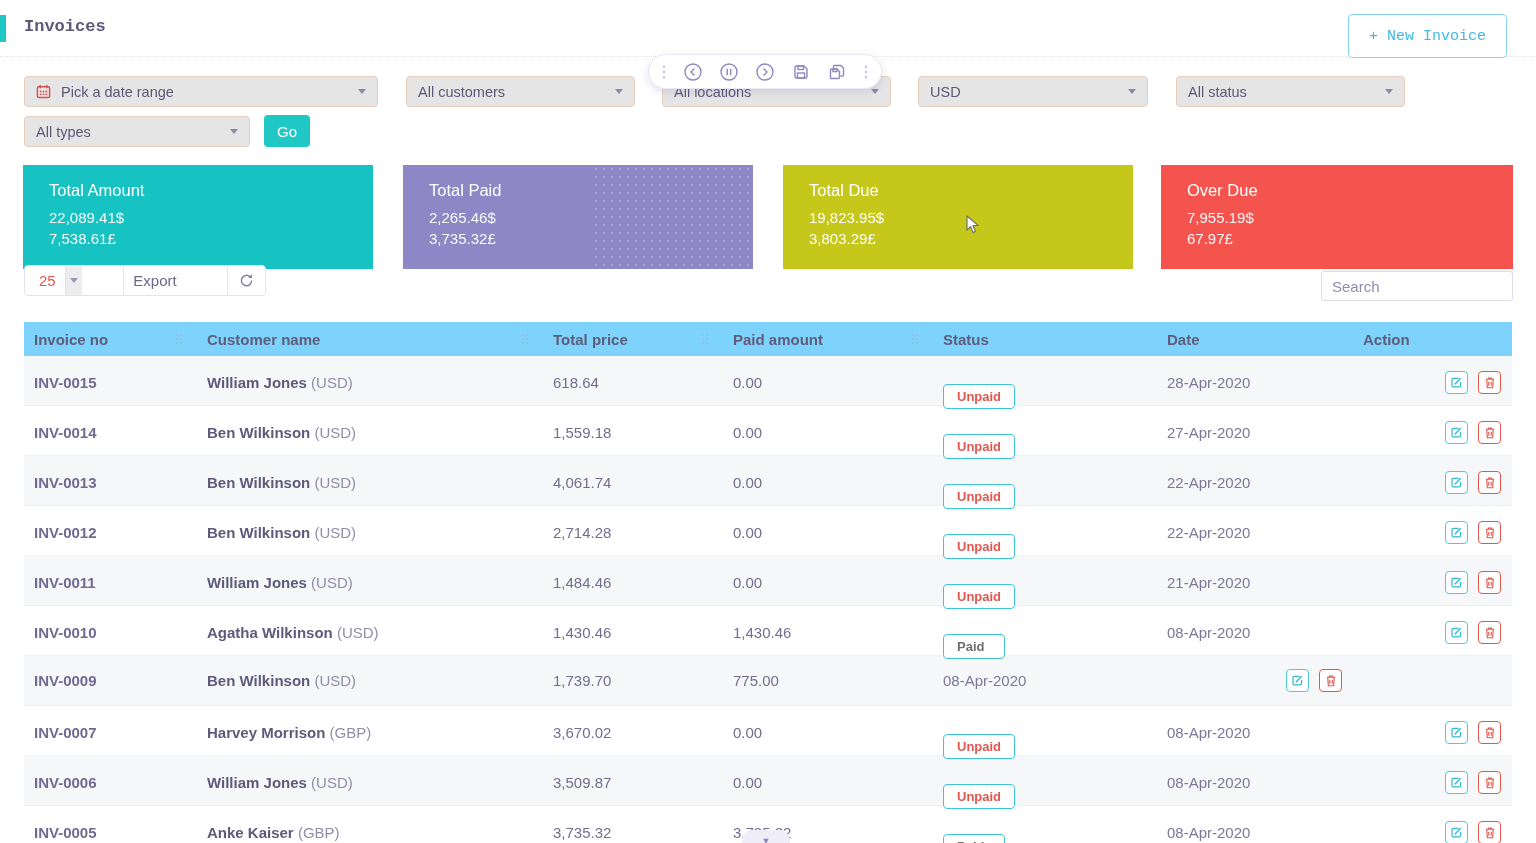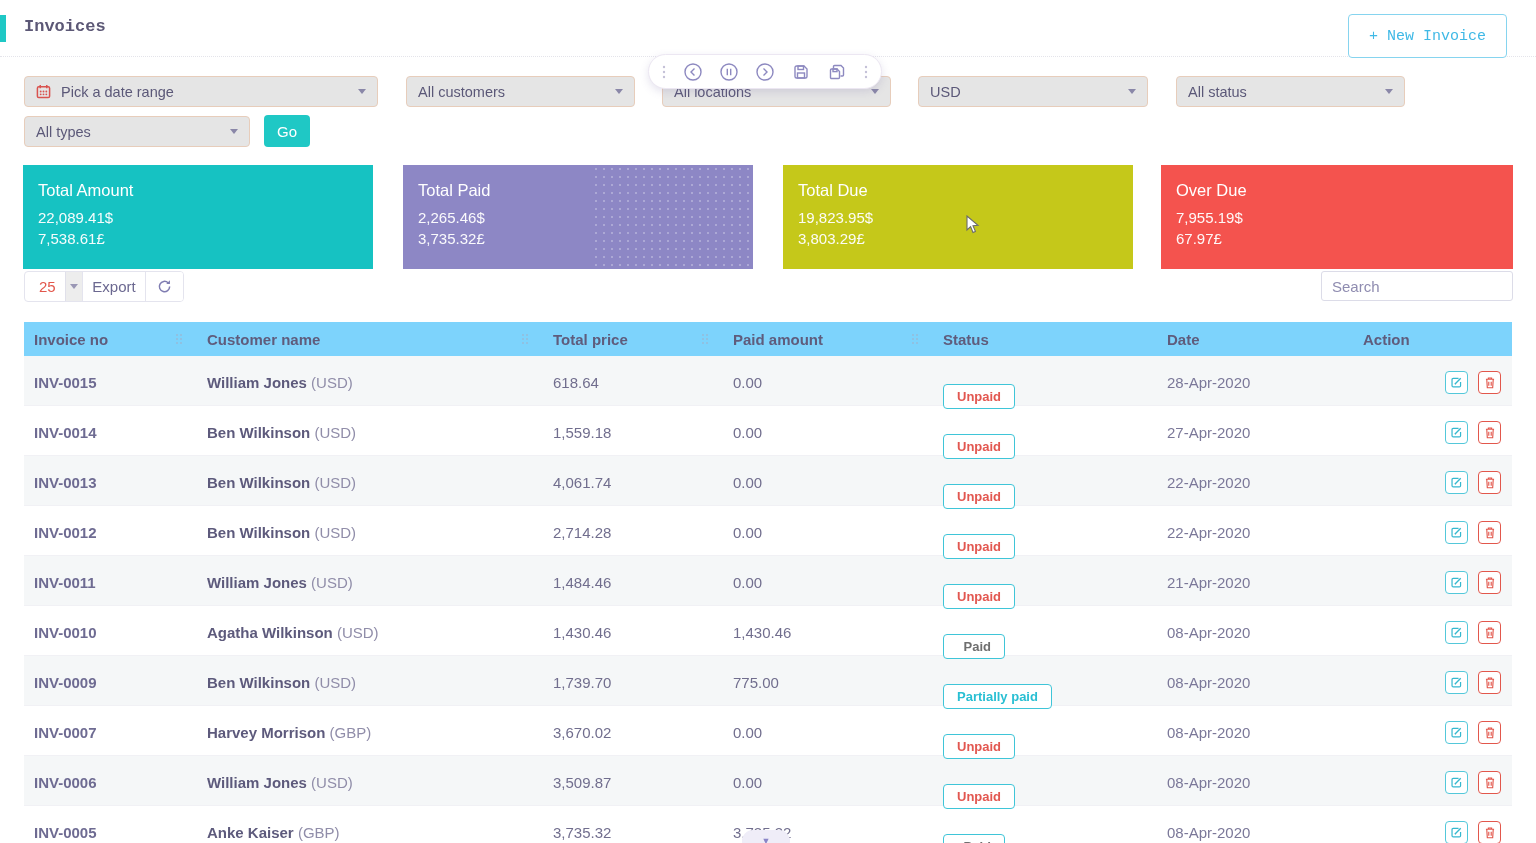--- a/index.html
+++ b/index.html
@@ -35,33 +35,33 @@
   
   .float-toolbar { position: absolute; left: 648px; top: 54px; width: 234px; height: 35px;
     background: #fff; border: 1px solid #ece7f2; border-radius: 18px; z-index: 8;
     box-shadow: 0 3px 9px rgba(110,100,160,.18); display: flex; align-items: center;
     justify-content: space-between; padding: 0 11px; }
   .float-toolbar .tbi { display: inline-flex; align-items: center; justify-content: center;
     width: 22px; height: 22px; cursor: pointer; color: #8d89c0; }
   .float-toolbar .grip { color: #c4c1d8; width: 8px; }
 
   
-  .card { position: absolute; top: 165px; width: 350px; height: 104px; padding: 16px 15px;
+  .card { position: absolute; top: 165px; width: 350px; height: 104px; padding: 16px 26px;
     color: #fff; overflow: hidden; }
   #card-0 { left: 23px; }  #card-1 { left: 403px; }  #card-2 { left: 783px; }  #card-3 { left: 1161px; width: 352px; }
   #card-1::after { content: ""; position: absolute; right: 0; top: 0; width: 46%; height: 100%;
     background-image: radial-gradient(rgba(255,255,255,.5) 1px, transparent 1.3px);
     background-size: 8px 8px; opacity: .55; }
   .card-title { font-size: 16.5px; font-weight: 400; margin-bottom: 7px; }
   .card-val { font-size: 15px; line-height: 1.4; opacity: .96; }
   .cursor-arrow { position: absolute; left: 966px; top: 215px; z-index: 9; }
 
   
-  .btn-group { position: absolute; left: 24px; top: 271px; height: 31px; display: flex;
-    border: 1px solid #e4e4ee; border-radius: 4px; background: #fff; overflow: hidden; }
+  .btn-group { position: absolute; left: 24px; top: 265px; height: 31px; display: flex;
+    border: 1px solid #e4e4ee; border-radius: 4px; background: #fff; overflow: hidden; gap: 41px; }
   .pagesize { display: flex; align-items: stretch; cursor: pointer; }
   .pagesize .num { width: 40px; display: flex; align-items: center; padding-left: 14px;
     color: #e2574c; font-size: 15px; }
   .pagesize .dd { width: 17px; background: #ededed; border-left: 1px solid #e0e0ea;
     display: flex; align-items: center; justify-content: center; }
   .pagesize .dd i { width: 0; height: 0; border-left: 4px solid transparent;
     border-right: 4px solid transparent; border-top: 5px solid #9a97b5; }
   .export-btn { width: 63px; border: none; border-left: 1px solid #e4e4ee; background: #fff;
     color: #6b6890; font-size: 15px; font-family: inherit; cursor: pointer; text-align: center; }
   .refresh-btn { width: 38px; border: none; border-left: 1px solid #e4e4ee; background: #fff;
@@ -78,21 +78,21 @@
   .thead { background: #7dd3fc; height: 34px; color: #5f5c7c; font-weight: 700; font-size: 15px; }
   .thead .hcell { padding-left: 10px; position: relative; height: 100%; display: flex; align-items: center; }
   .sort-ic { position: absolute; right: 14px; display: inline-flex; opacity: .55; }
   .trow { height: 50px; border-bottom: 1px solid #f1f1f5; background: #fff; }
   .trow:nth-child(odd) { background: #f5f7f8; }
   .cell { padding-left: 10px; font-size: 15px; color: #716e8e; }
   .c-invoice { color: #6e6b92; font-weight: 700; }
   .cname { color: #5d5a7c; font-weight: 700; }
   .ccur { color: #908da9; }
   .c-date { color: #7b7899; }
-  .pill { display: inline-block; min-width: 62px; text-align: right; background: #fff;
+  .pill { display: inline-block; min-width: 62px; text-align: left; background: #fff;
     border: 1px solid #3fc5d8; border-radius: 4px; padding: 4px 13px; font-size: 13px;
     font-weight: 700; cursor: default; margin-top: 28px; }
   .c-action { display: flex; justify-content: flex-end; padding-right: 11px; gap: 10px; }
   .act { width: 23px; height: 23px; border-radius: 4px; background: #fff; display: flex;
     align-items: center; justify-content: center; cursor: pointer; padding: 0; }
   .act.edit { border: 1px solid #53c8da; color: #35b8cf; }
   .act.del  { border: 1px solid #e2574c; color: #e2574c; }
 
   .scroll-hint { position: absolute; left: 742px; top: 830px; width: 48px; height: 22px;
     background: #efedf8; border-radius: 11px; z-index: 9; display: flex; align-items: center;
@@ -455,21 +455,20 @@
             </svg>
       </button>
     </div>
   </div>
 
   <div class="trow">
     <div class="cell c-invoice">INV-0009</div>
     <div class="cell"><span class="cname">Ben Wilkinson</span> <span class="ccur">(USD)</span></div>
     <div class="cell">1,739.70</div>
     <div class="cell">775.00</div>
-    <div class="cell"><span class="pill" style="color: rgb(41, 191, 211);">Partially paid</span></div>
     <div class="cell c-date">08-Apr-2020</div>
     <div class="cell c-action">
       <button class="act edit">
         <svg width="13" height="13" viewBox="0 0 16 16" fill="none" stroke="currentColor" stroke-width="1.5">
               <path d="M10.5 3 H4 a1.5 1.5 0 0 0 -1.5 1.5 V12 a1.5 1.5 0 0 0 1.5 1.5 H11.5 A1.5 1.5 0 0 0 13 12 V7.5"></path>
               <path d="M6.8 9.2 L13.2 2.8 M6.8 9.2 L6 10.2 l1 -0.8" stroke-width="1.7"></path>
             </svg>
       </button>
       <button class="act del">
         <svg width="12" height="13" viewBox="0 0 14 16" fill="none" stroke="currentColor" stroke-width="1.4">

